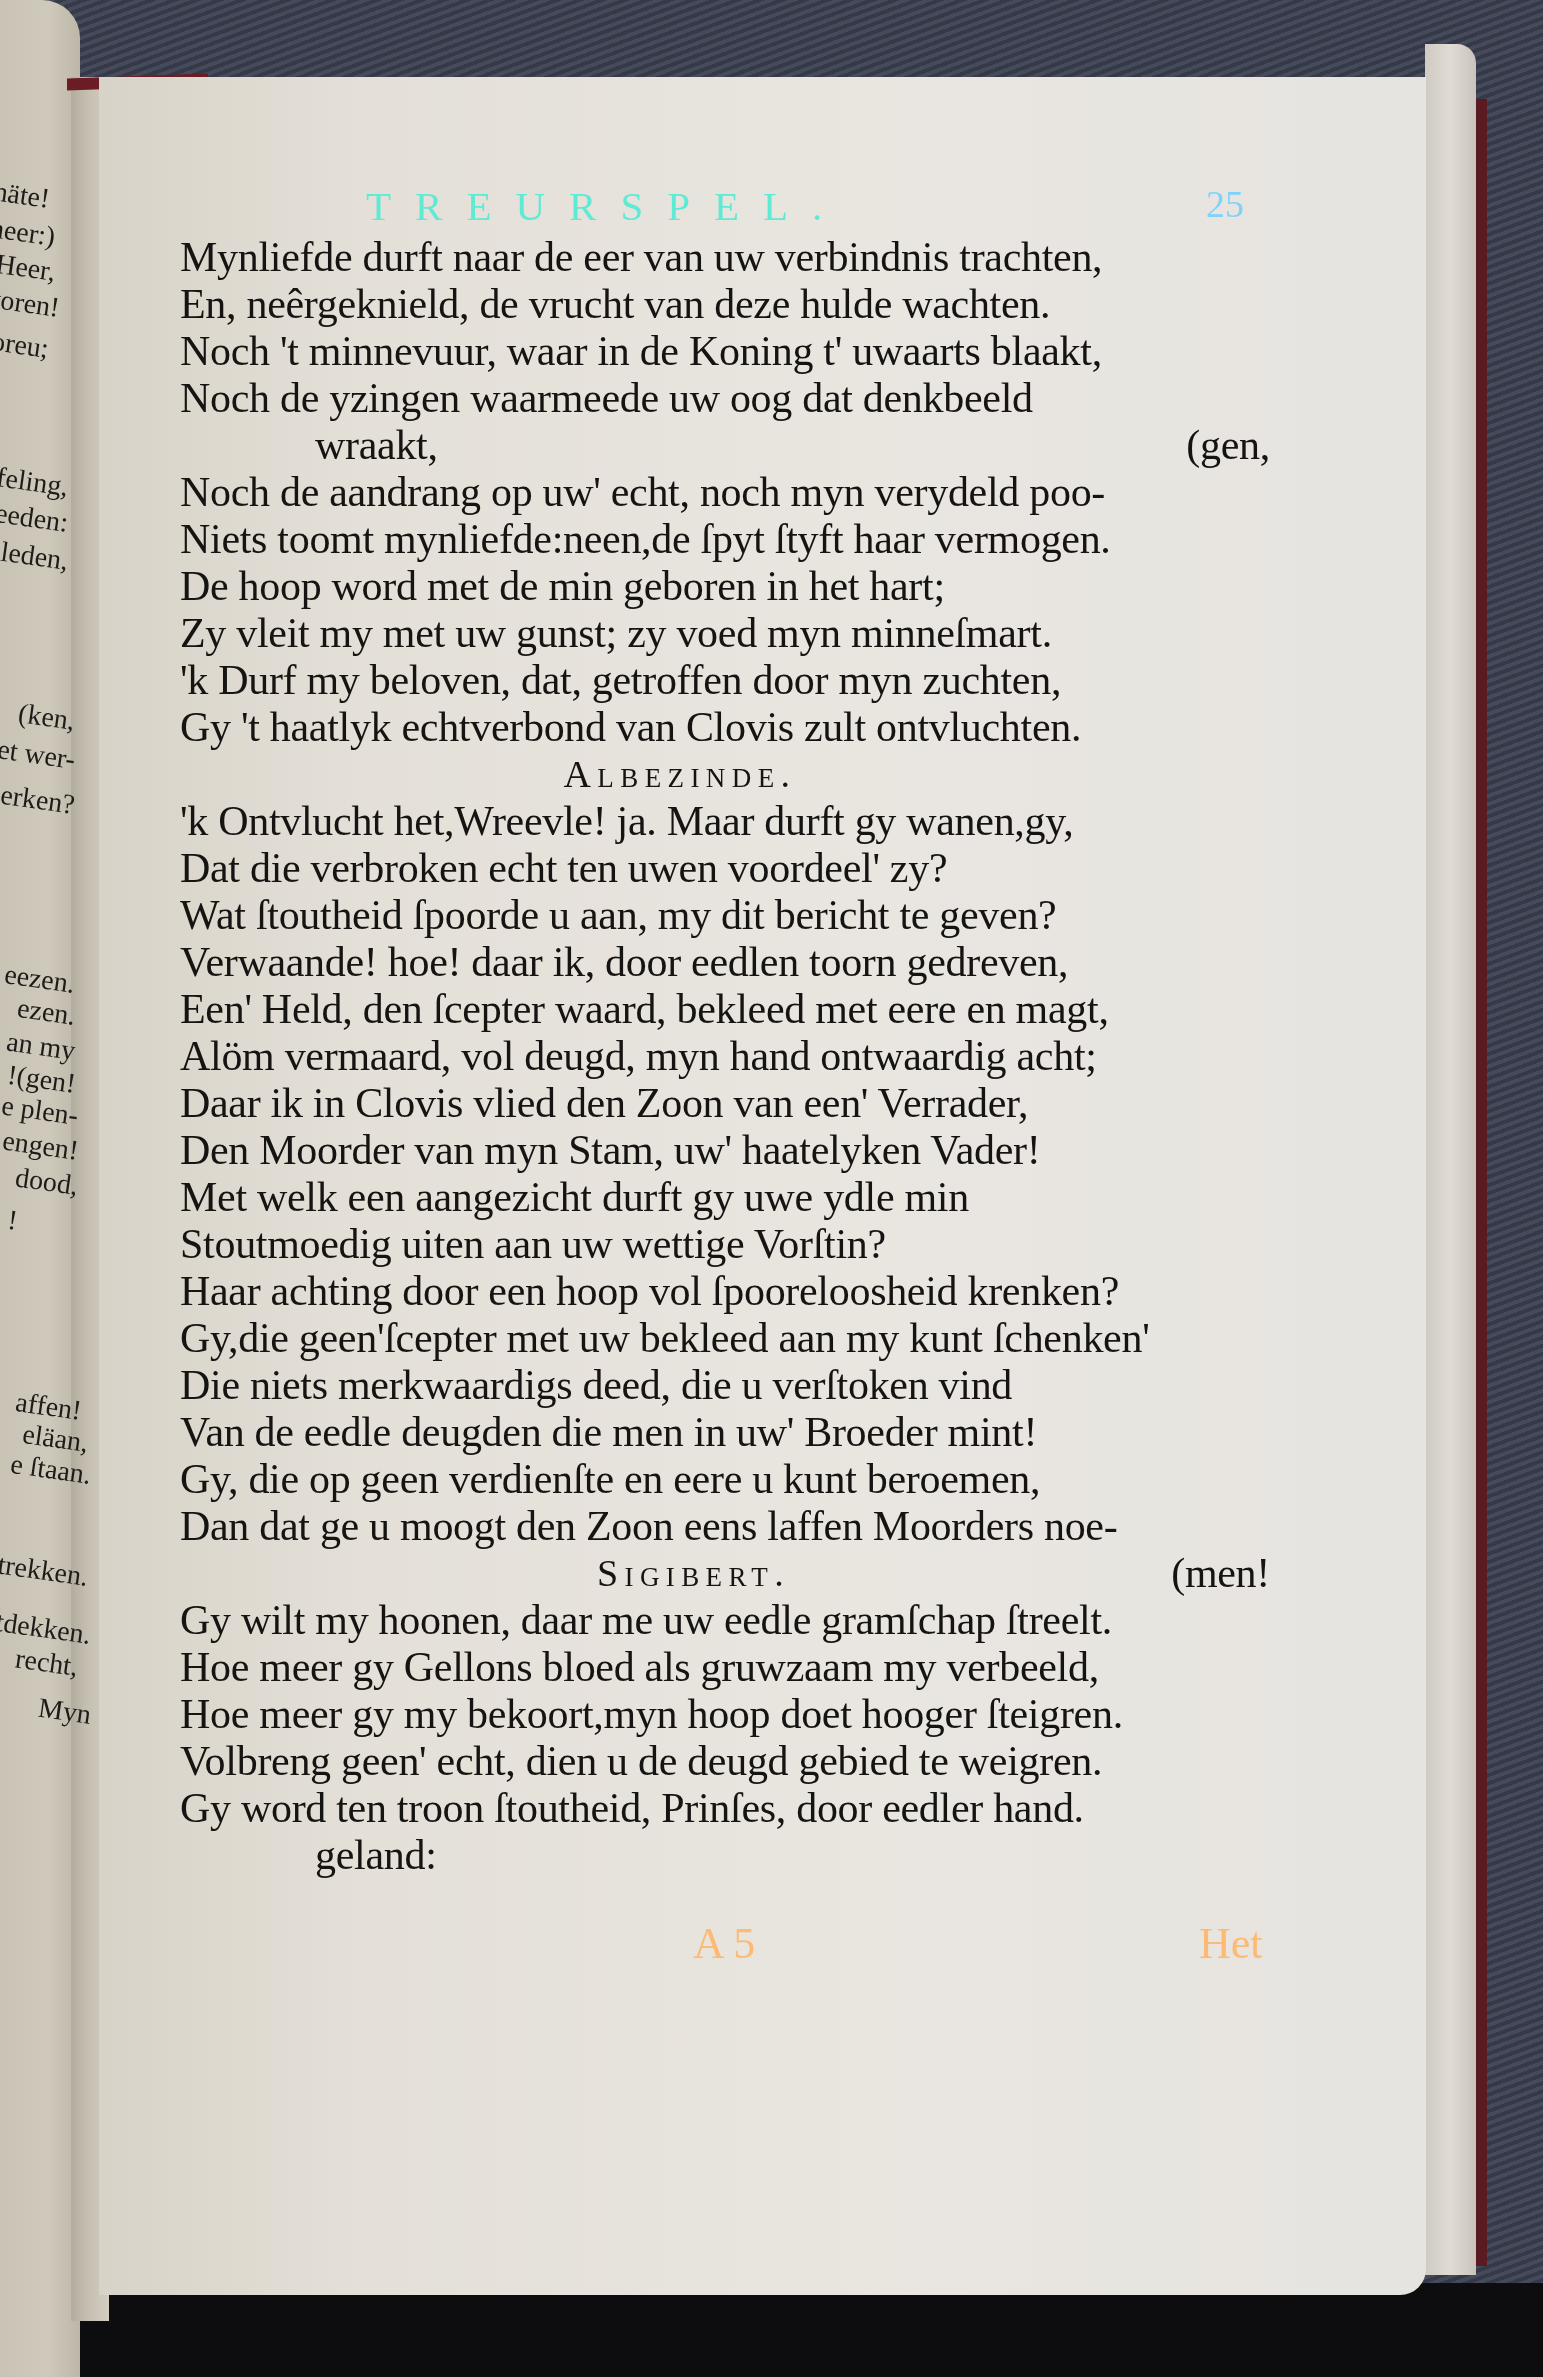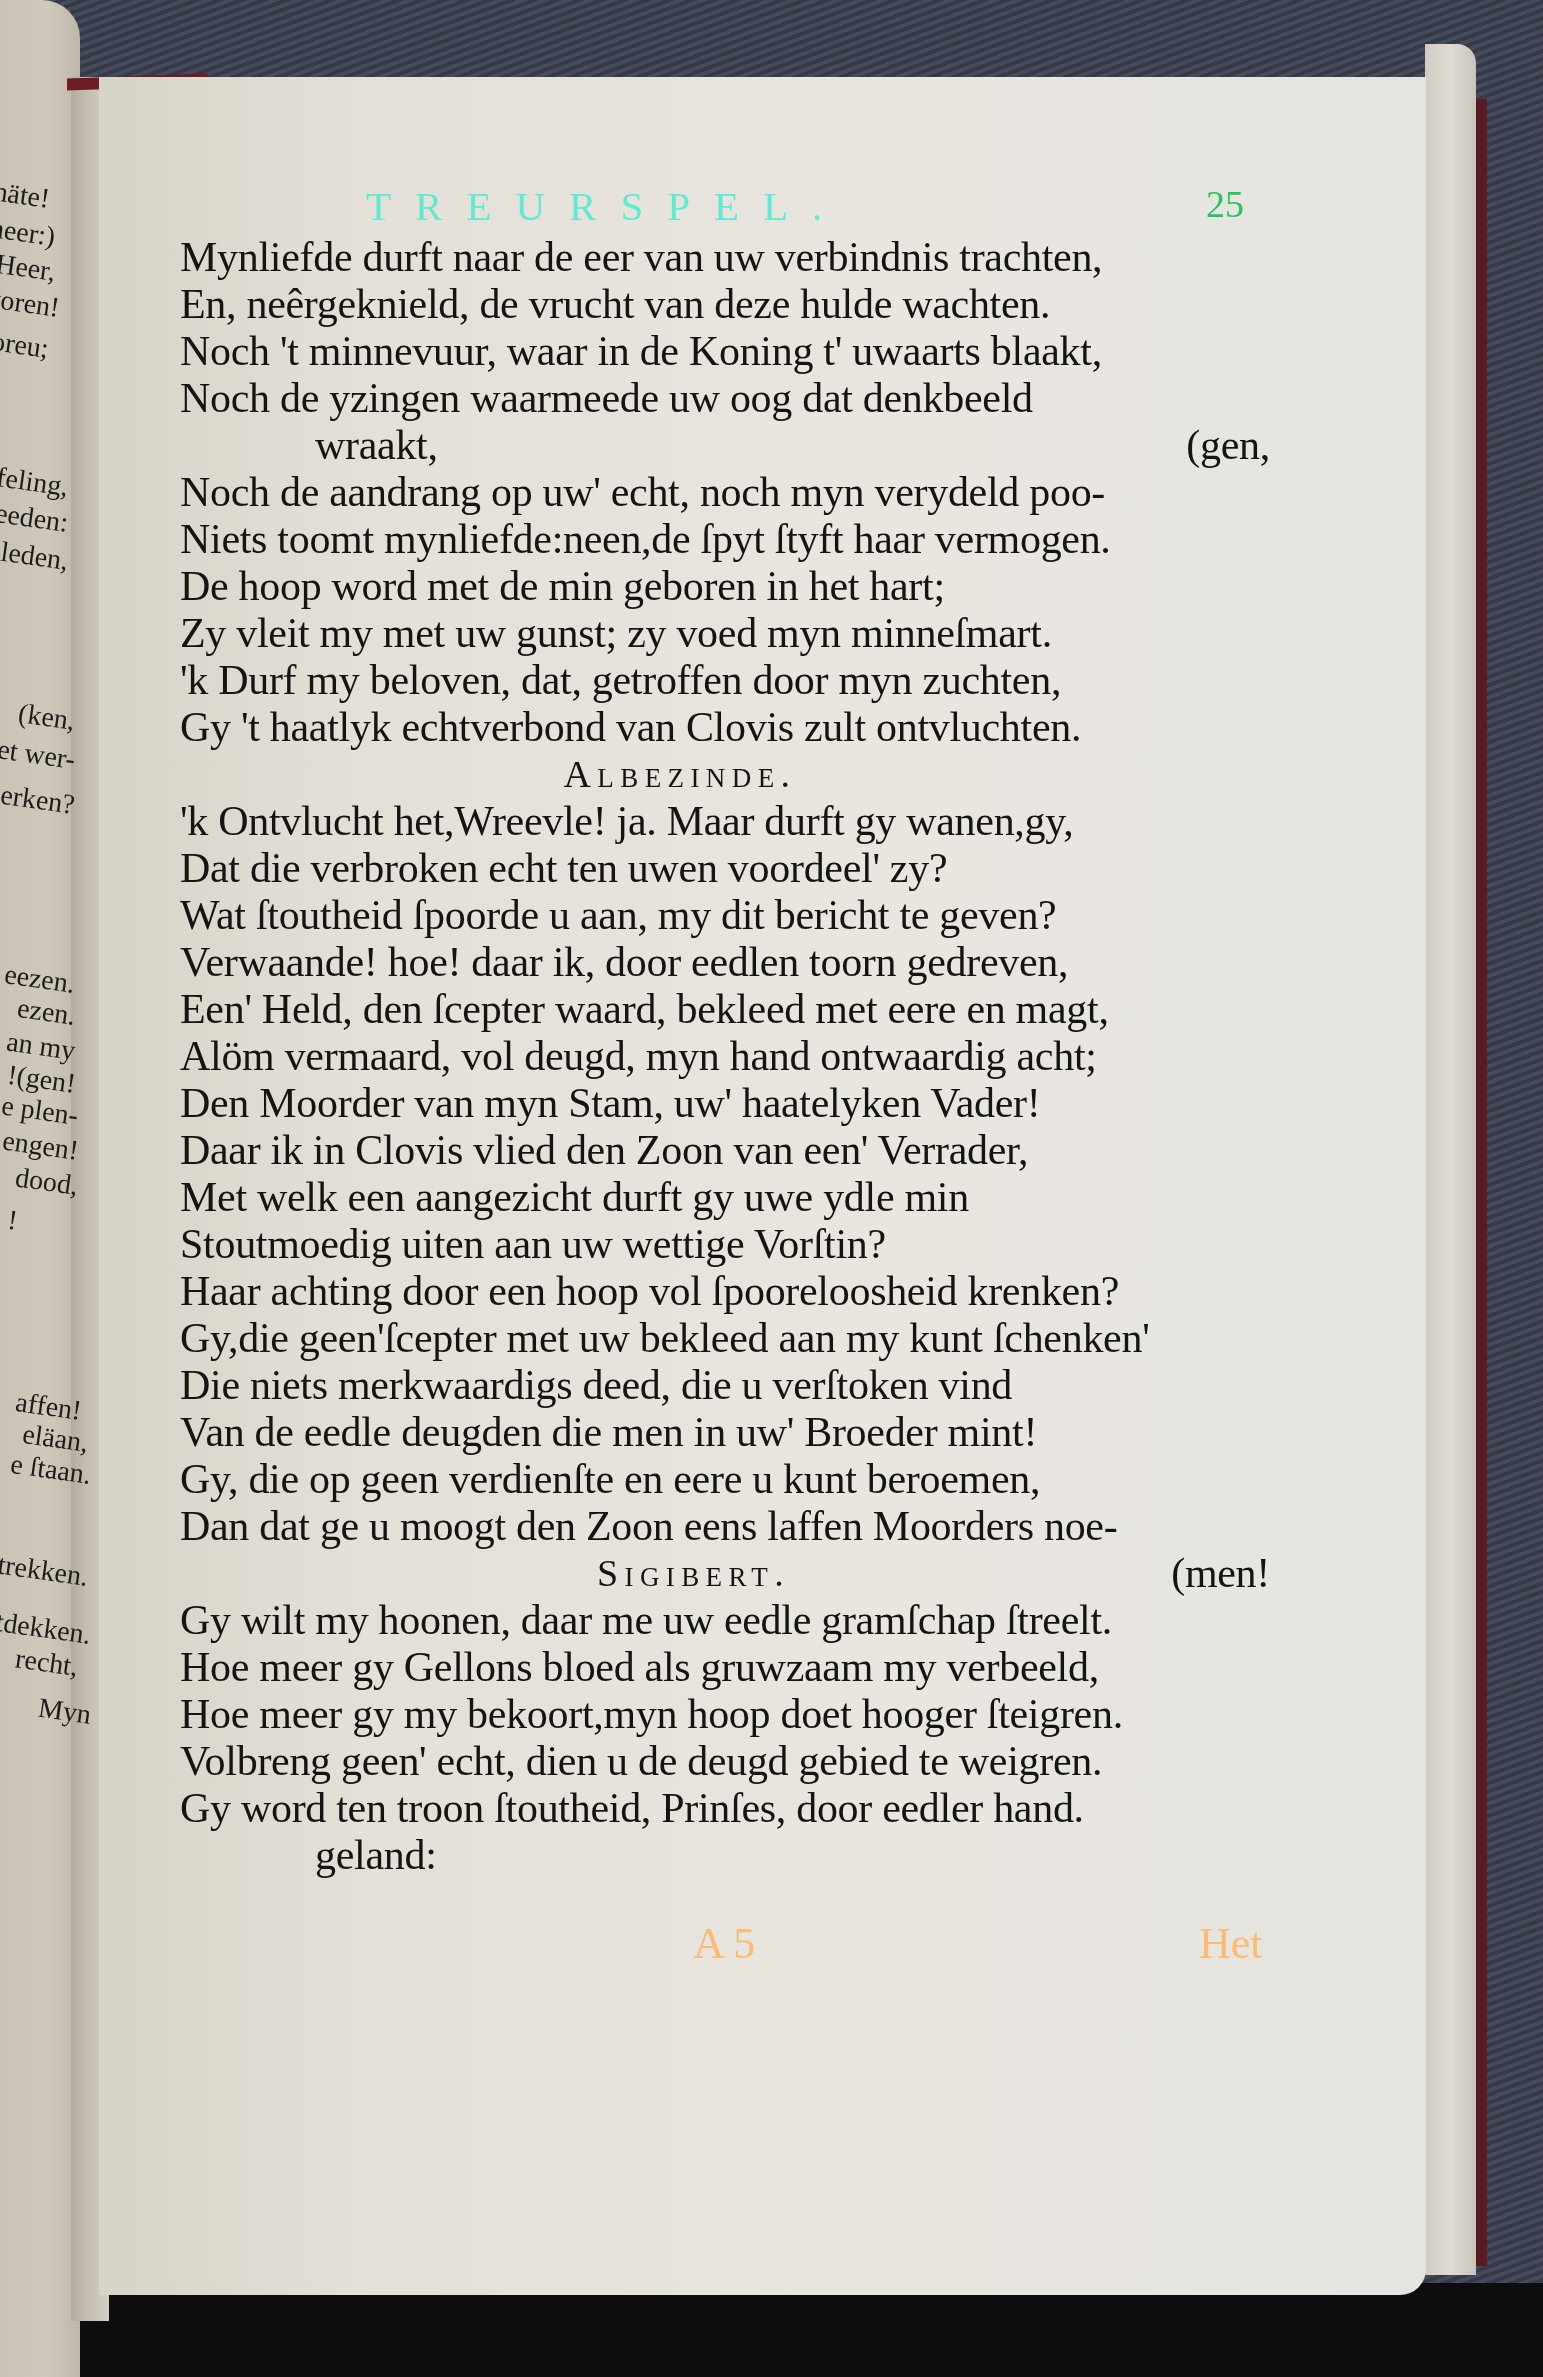--- a/index.html
+++ b/index.html
@@ -106,21 +106,21 @@
     top: 19px;
     font-size: 41px;
     letter-spacing: 24px;
     color: #5eead4;
   }
   .page-number {
     position: absolute;
     left: 1026px;
     top: 19px;
     font-size: 38px;
-    color: #22c55e;
+    color: #7dd3fc;
   }
   .verse {
     font-family: "Liberation Serif", serif;
     font-size: 42px;
     line-height: 47px;
     color: #161412;
     white-space: nowrap;
     letter-spacing: -0.3px;
   }
   .verse-line {
@@ -246,22 +246,22 @@
     <span class="verse-line">Zy vleit my met uw gunst; zy voed myn minneſmart.</span>
     <span class="verse-line">'k Durf my beloven, dat, getroffen door myn zuchten,</span>
     <span class="verse-line">Gy 't haatlyk echtverbond van Clovis zult ontvluchten.</span>
     <span class="speaker">Albezinde.</span>
     <span class="verse-line">'k Ontvlucht het,Wreevle! ja. Maar durft gy wanen,gy,</span>
     <span class="verse-line">Dat die verbroken echt ten uwen voordeel' zy?</span>
     <span class="verse-line">Wat ſtoutheid ſpoorde u aan, my dit bericht te geven?</span>
     <span class="verse-line">Verwaande! hoe! daar ik, door eedlen toorn gedreven,</span>
     <span class="verse-line">Een' Held, den ſcepter waard, bekleed met eere en magt,</span>
     <span class="verse-line">Alöm vermaard, vol deugd, myn hand ontwaardig acht;</span>
+    <span class="verse-line">Daar ik in Clovis vlied den Zoon van een' Verrader,</span>
     <span class="verse-line">Den Moorder van myn Stam, uw' haatelyken Vader!</span>
-    <span class="verse-line">Daar ik in Clovis vlied den Zoon van een' Verrader,</span>
     <span class="verse-line">Met welk een aangezicht durft gy uwe ydle min</span>
     <span class="verse-line">Stoutmoedig uiten aan uw wettige Vorſtin?</span>
     <span class="verse-line">Haar achting door een hoop vol ſpooreloosheid krenken?</span>
     <span class="verse-line">Gy,die geen'ſcepter met uw bekleed aan my kunt ſchenken'</span>
     <span class="verse-line">Die niets merkwaardigs deed, die u verſtoken vind</span>
     <span class="verse-line">Van de eedle deugden die men in uw' Broeder mint!</span>
     <span class="verse-line">Gy, die op geen verdienſte en eere u kunt beroemen,</span>
     <span class="verse-line">Dan dat ge u moogt den Zoon eens laffen Moorders noe-</span>
     <span class="speaker-row">
       <span class="speaker-name">Sigibert.</span>

